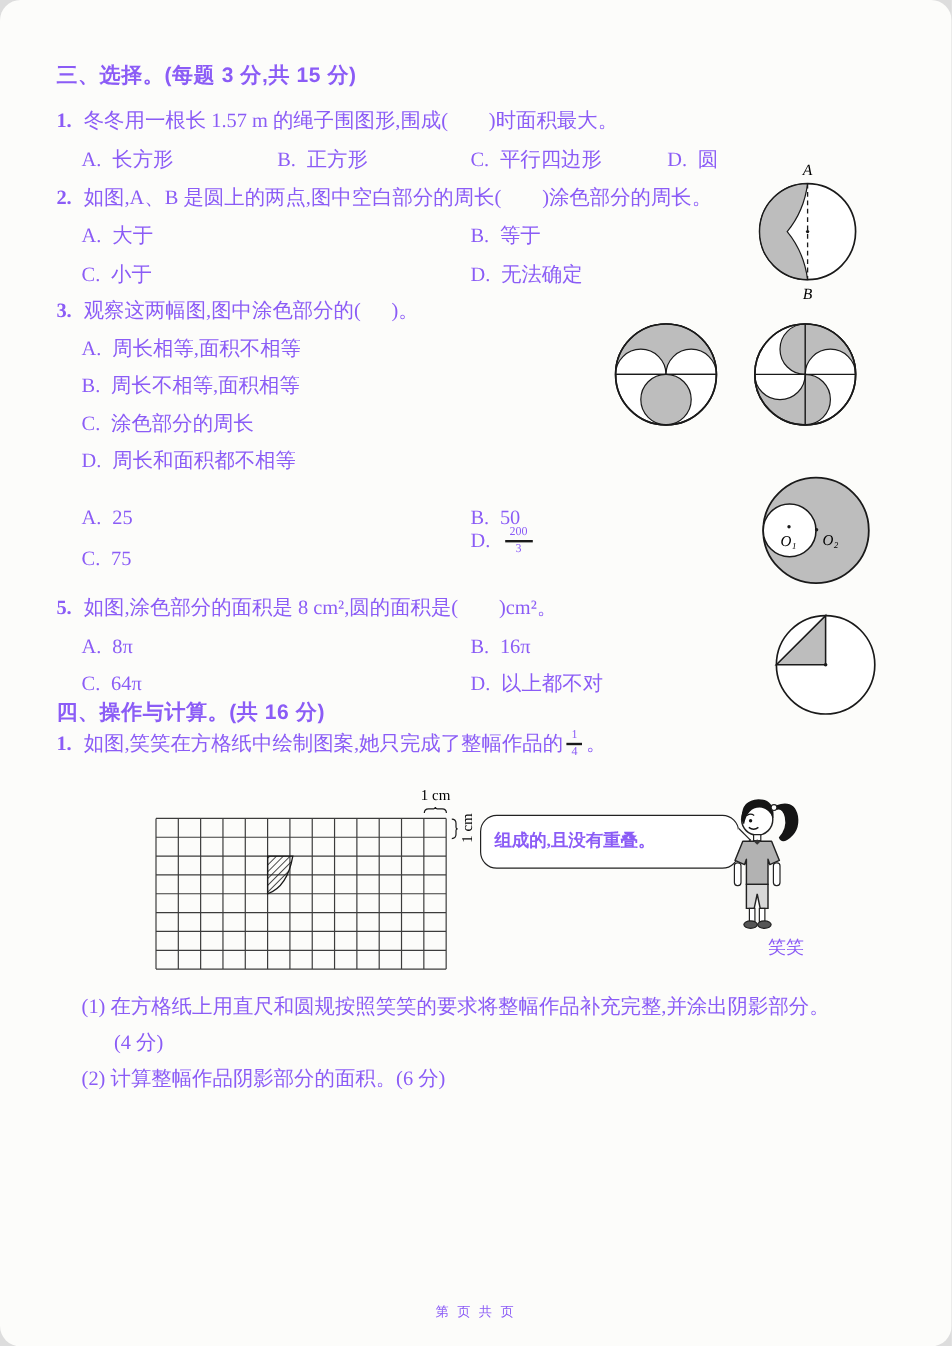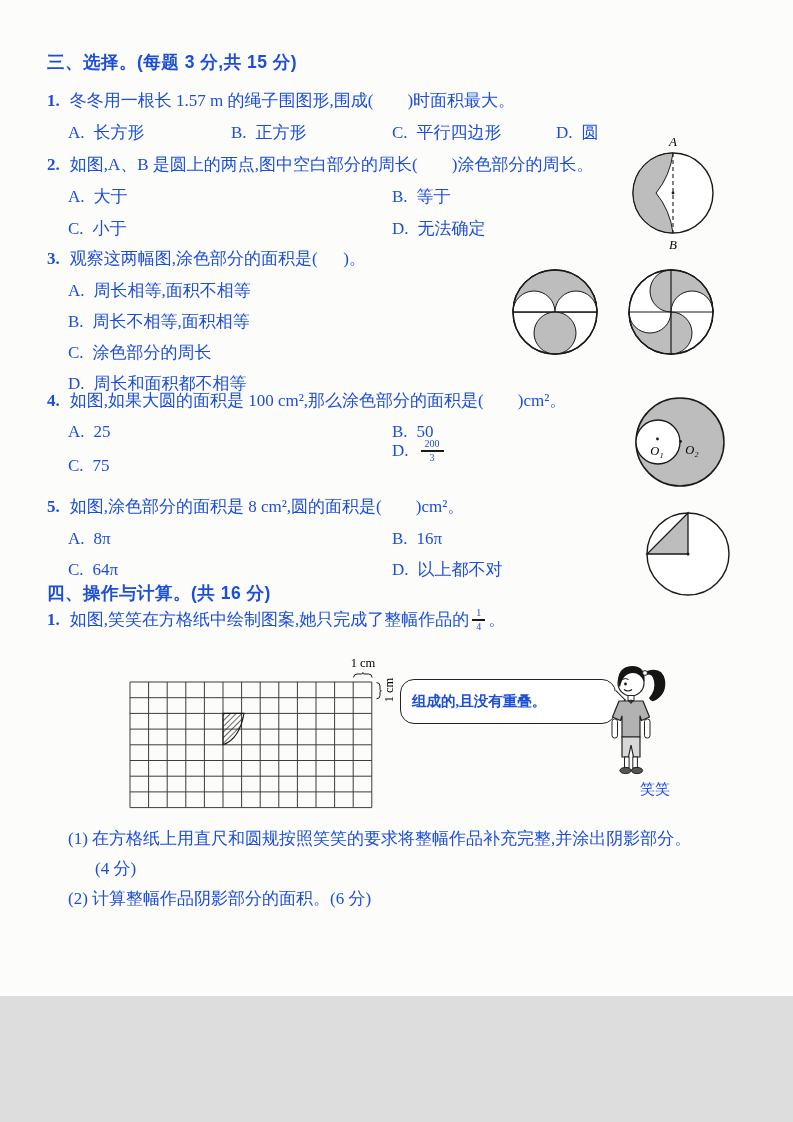--- a/index.html
+++ b/index.html
@@ -1,17 +1,17 @@
 <!DOCTYPE html>
 <html><head>
 <meta charset="utf-8">
 <style>
   html,body{margin:0;padding:0;background:#ddd;}
-  .page{position:relative;width:793px;height:996px;margin:0 auto;background:#fcfcfa;
-        font-family:"Liberation Serif","DejaVu Serif",serif;color:#1d4ed8;overflow:hidden;}
+  .page{position:relative;width:793px;height:1122px;margin:0 auto;background:#fcfcfa;
+        font-family:"Liberation Serif","DejaVu Serif",serif;color:#8b5cf6;overflow:hidden;border-radius:17px;}
   .line{position:absolute;white-space:pre;font-size:17px;line-height:1.25;}
   .sec{font-family:"Liberation Sans","DejaVu Sans",sans-serif;font-weight:700;font-size:17.5px;letter-spacing:.5px;}
   .qn{font-weight:700;margin-right:10px;}
   .ok{margin-right:9px;}
   .flex{display:flex;align-items:center;}
   .frac{display:inline-flex;flex-direction:column;align-items:center;line-height:1;margin:0 3px;}
   .frac .fn,.frac .fd{font-size:10px;padding:1px 4px;}
   .frac .fbar{align-self:stretch;height:1.5px;background:#1a1a1a;}
   .fig{position:absolute;}
   .bubble{position:absolute;left:400px;top:679px;width:216px;box-sizing:border-box;
@@ -45,21 +45,21 @@
 
   <svg class="fig" style="left:628px;top:134px" width="90" height="118" viewBox="0 0 90 118">
     <circle cx="45" cy="59" r="40" fill="#fff" stroke="#1a1a1a" stroke-width="1.4"></circle>
     <path d="M45 19 A40 40 0 0 0 45 99 Q42 76 28 59 Q42 42 45 19 Z" stroke="#1a1a1a" stroke-width="1" fill="#bdbdbd"></path>
     <line x1="45" y1="19" x2="45" y2="99" stroke="#1a1a1a" stroke-width="1.1" stroke-dasharray="4 3"></line>
     <circle cx="45" cy="59" r="1.4" fill="#1a1a1a"></circle>
     <text x="45" y="12" text-anchor="middle" font-size="13" font-style="italic">A</text>
     <text x="45" y="115" text-anchor="middle" font-size="13" font-style="italic">B</text>
   </svg>
 
-  <div class="line" style="left:47px;top:248px"><span class="qn">3.</span><span>观察这两幅图,涂色部分的面积是(      )。</span></div>
+  <div class="line" style="left:47px;top:248px"><span class="qn">3.</span><span>观察这两幅图,图中涂色部分的(      )。</span></div>
   <div class="line" style="left:68px;top:311px"><span class="ok">B.</span><span>周长不相等,面积相等</span></div>
   <div class="line" style="left:68px;top:280px"><span class="ok">A.</span><span>周长相等,面积不相等</span></div>
   <div class="line" style="left:68px;top:342px"><span class="ok">C.</span><span>涂色部分的周长</span></div>
   <div class="line" style="left:68px;top:373px"><span class="ok">D.</span><span>周长和面积都不相等</span></div>
 
   <svg class="fig" style="left:508px;top:266px" width="210" height="92" viewBox="0 0 210 92">
 
     <circle cx="47" cy="46" r="42" fill="#fff" stroke="#1a1a1a" stroke-width="1.4"></circle>
     <path d="M5 46 A42 42 0 0 1 89 46 Z" stroke="#1a1a1a" stroke-width="1" fill="#bdbdbd"></path>
     <path d="M5 46 A21 21 0 0 1 47 46 Z" fill="#fff" stroke="#1a1a1a" stroke-width="1"></path>
@@ -69,21 +69,20 @@
     <circle cx="47" cy="46" r="42" fill="none" stroke="#1a1a1a" stroke-width="1.4"></circle>
 
     <circle cx="163" cy="46" r="42" fill="#fff" stroke="#1a1a1a" stroke-width="1.4"></circle>
     <path d="M163 46 A21 21 0 0 1 163 4 A42 42 0 0 1 205 46 A21 21 0 0 0 163 46 Z" stroke="#1a1a1a" stroke-width="1" fill="#bdbdbd"></path>
     <path d="M163 46 A21 21 0 0 1 163 88 A42 42 0 0 1 121 46 A21 21 0 0 0 163 46 Z" stroke="#1a1a1a" stroke-width="1" fill="#bdbdbd"></path>
     <line x1="121" y1="46" x2="205" y2="46" stroke="#1a1a1a" stroke-width="1.2"></line>
     <line x1="163" y1="4" x2="163" y2="88" stroke="#1a1a1a" stroke-width="1.2"></line>
     <circle cx="163" cy="46" r="42" fill="none" stroke="#1a1a1a" stroke-width="1.4"></circle>
   </svg>
 
-  <div class="line" style="left:47px;top:390px"><span class="qn">4.</span><span>如图,如果大圆的面积是 100 cm²,那么涂色部分的面积是(        )cm²。</span></div>
   <div class="line" style="left:68px;top:421px"><span class="ok">A.</span><span>25</span></div>
   <div class="line" style="left:392px;top:421px"><span class="ok">B.</span><span>50</span></div>
   <div class="line" style="left:68px;top:455px"><span class="ok">C.</span><span>75</span></div>
   <div class="line flex" style="left:392px;top:438px">
     <span class="ok">D.</span>
     <span class="frac">
       <span class="fn">200</span>
       <span class="fbar"></span>
       <span class="fd">3</span>
     </span>

